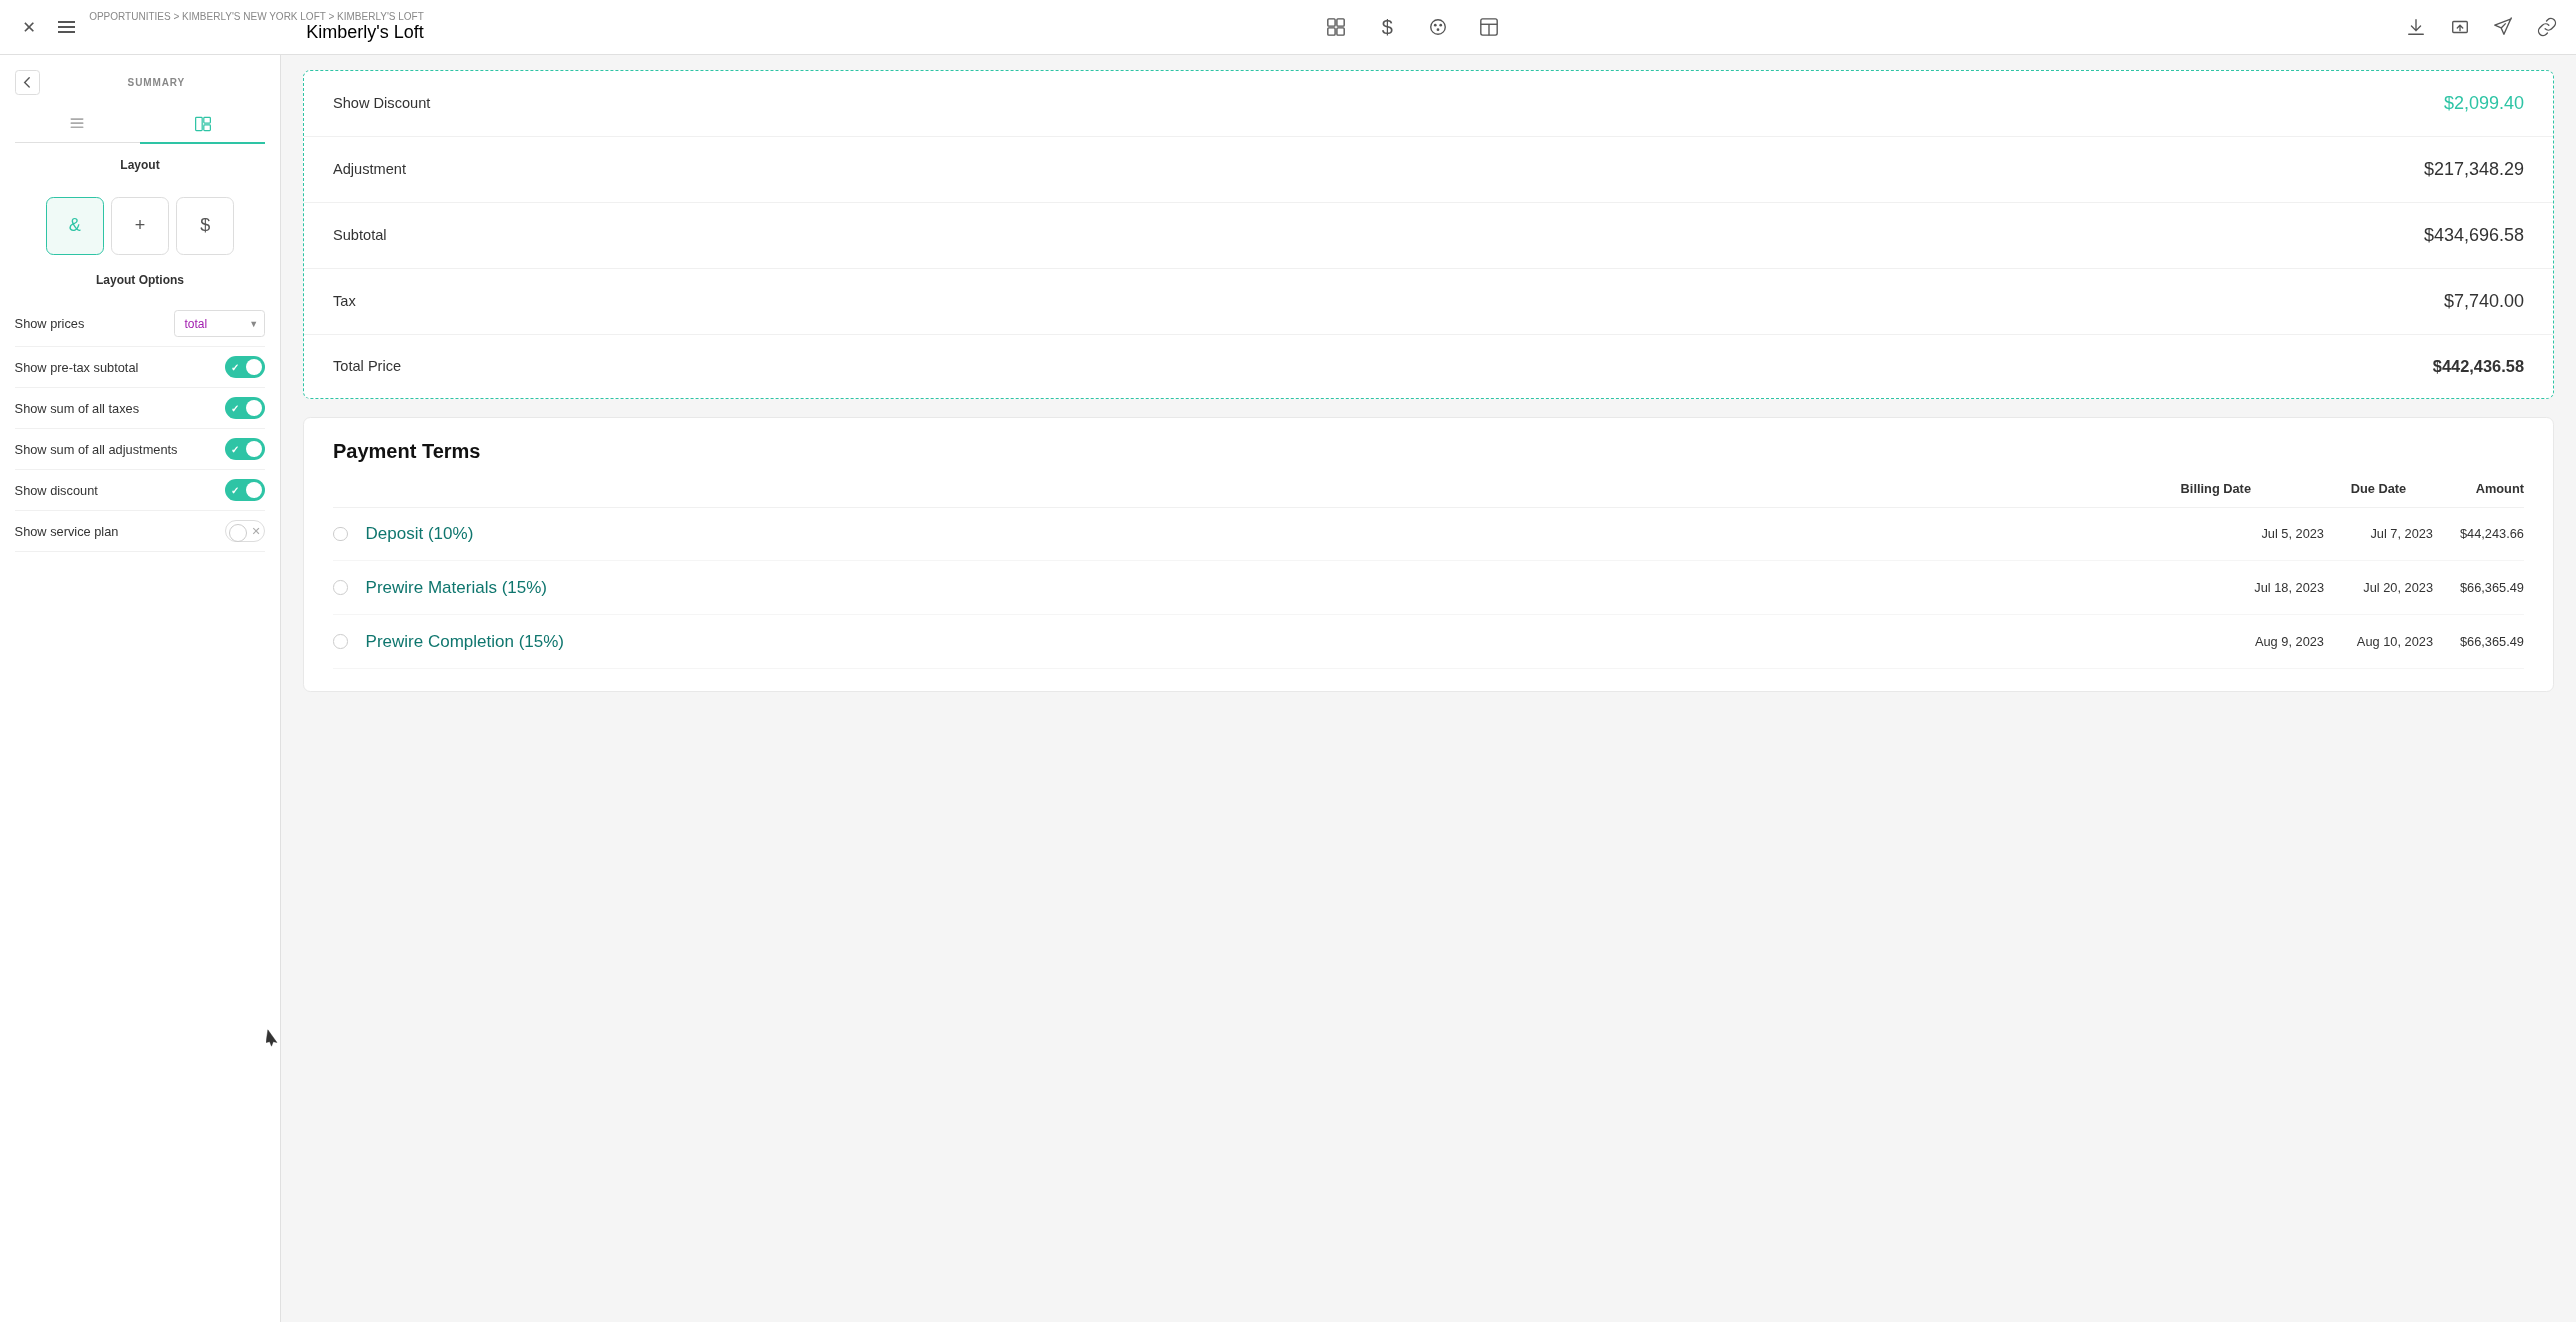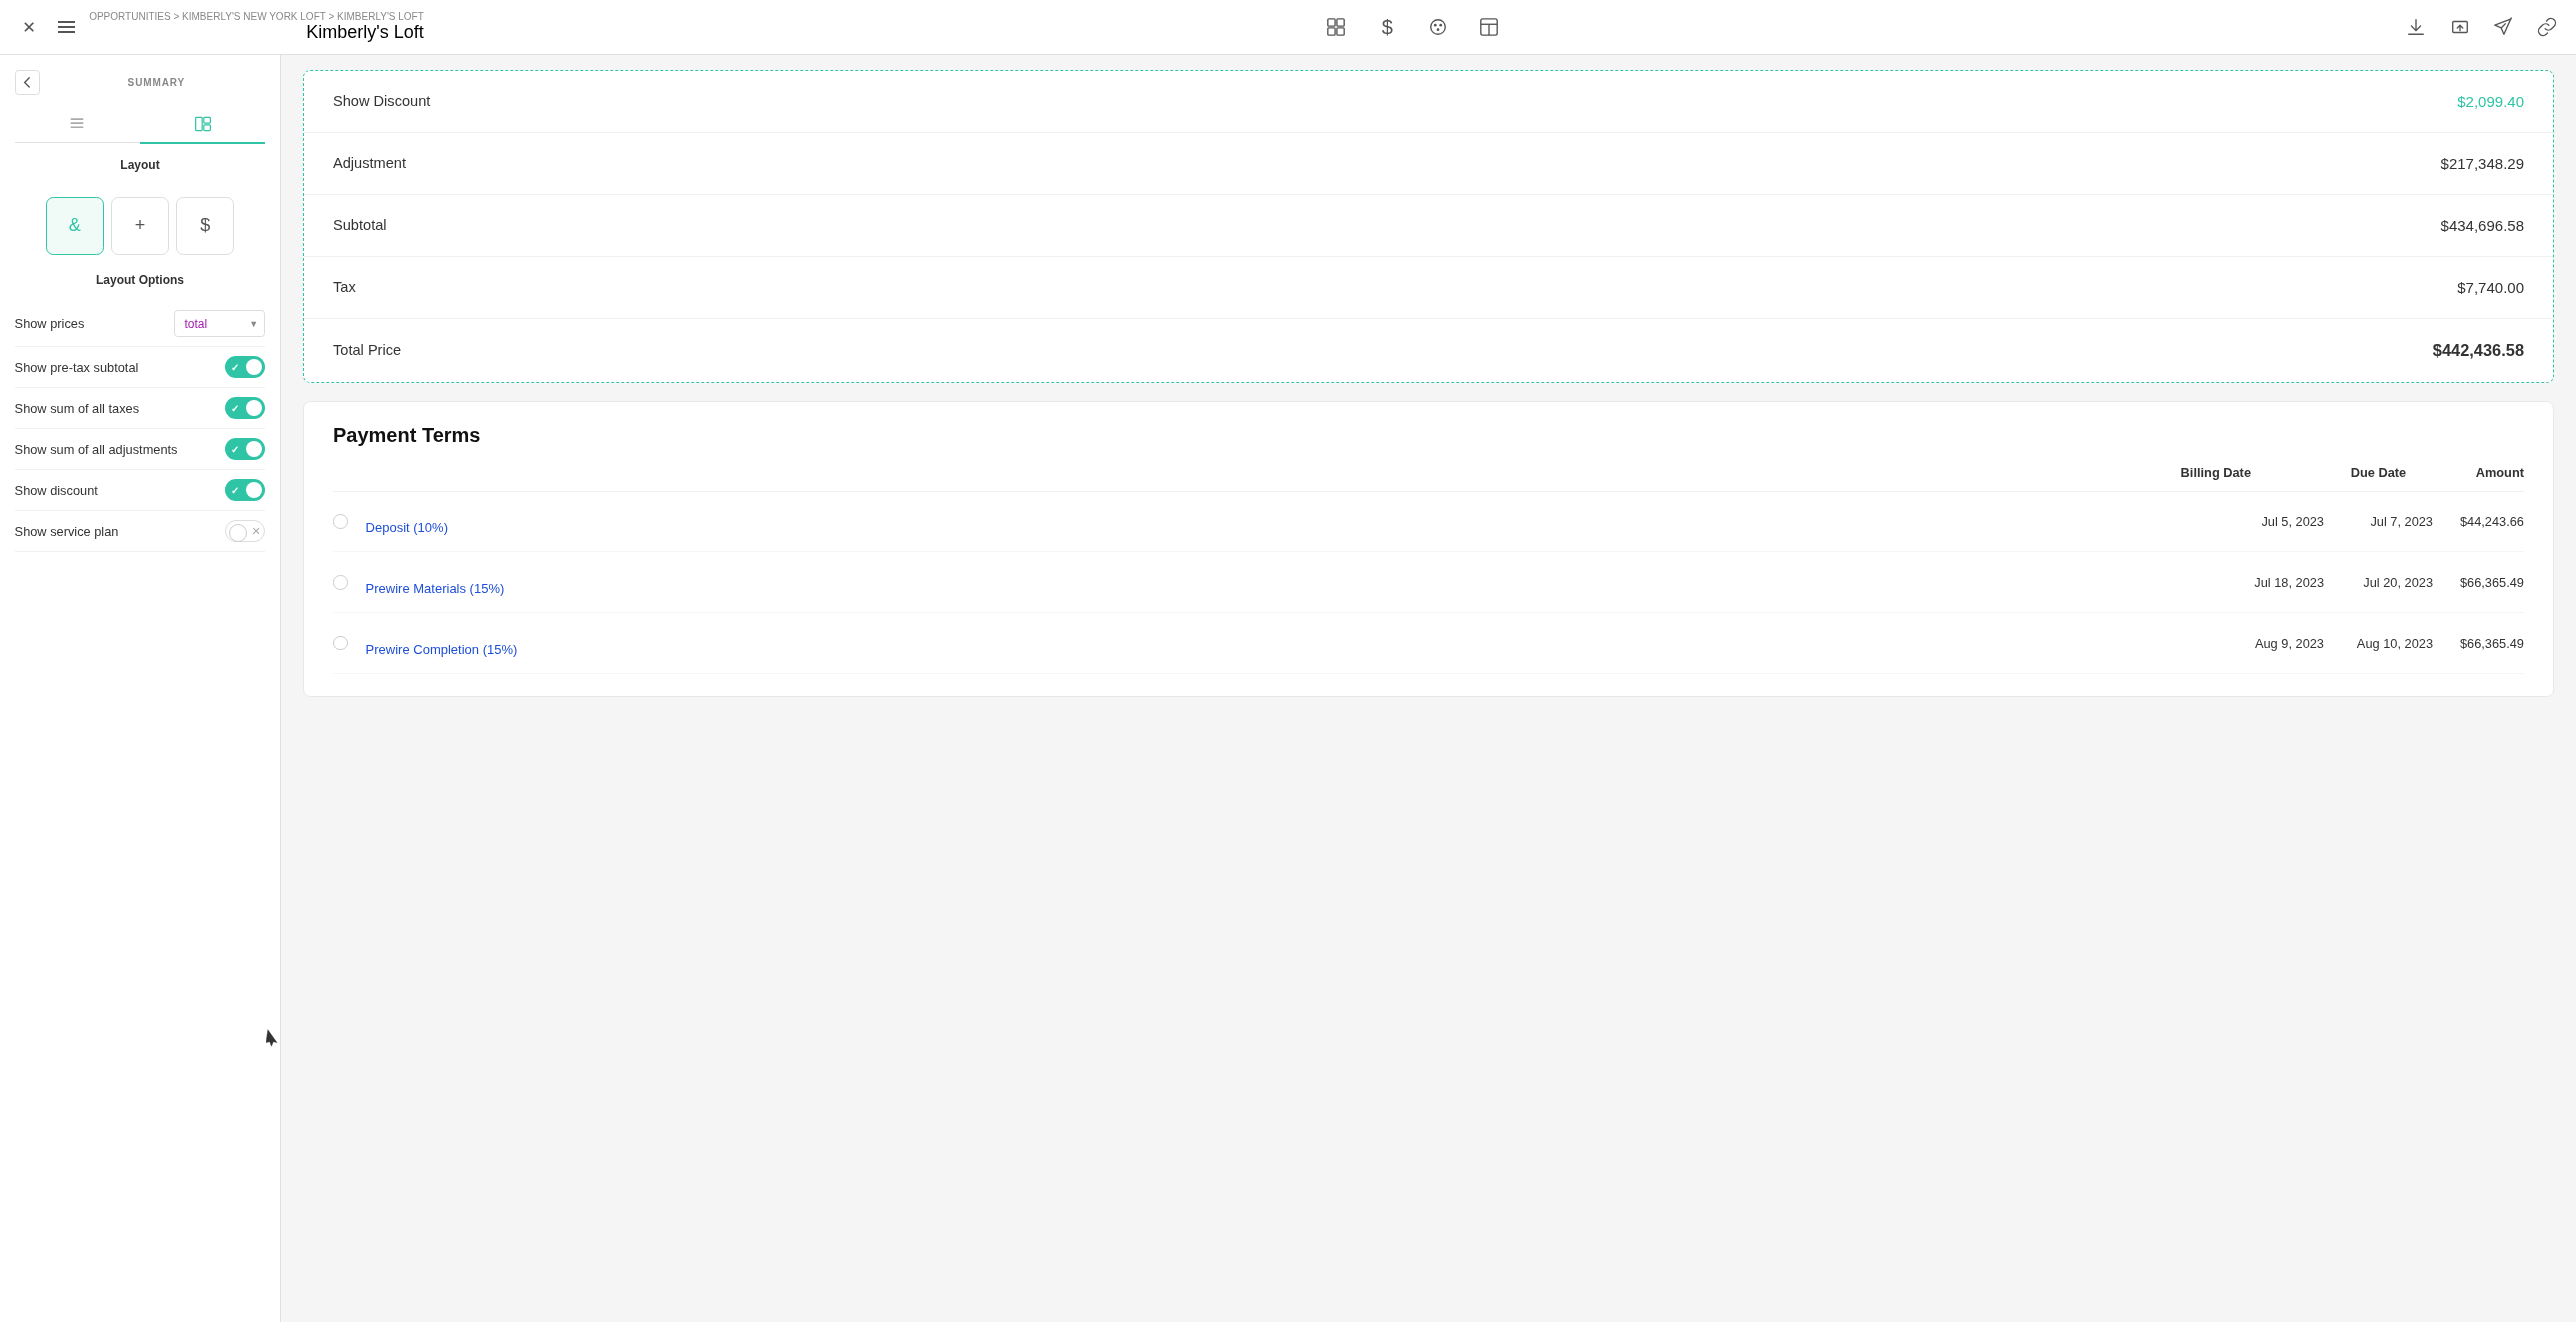--- a/index.html
+++ b/index.html
@@ -89,35 +89,35 @@
     .summary-card {
       background: #fff; border: 1.8px dashed #2ec4a5; border-radius: 7.3px;
       padding: 0; margin-bottom: 18px;
     }
     .summary-row {
       display: flex; align-items: center; justify-content: space-between;
       padding: 22px 29px; border-bottom: 0.9px solid #f0f0f0;
     }
     .summary-row:last-child { border-bottom: none; }
     .summary-row-label { font-size: 14.6px; color: #333; }
-    .summary-row-value { font-size: 15px; color: #333; }
+    .summary-row-value { font-size: 18px; color: #333; }
     .summary-row-value.green { color: #2ec4a5; }
     .summary-row-value.bold { font-weight: 700; font-size: 16.4px; }
 
     
     .payment-card { background: #fff; border-radius: 7.3px; padding: 22px 29px; border: 0.9px solid #e8e8e8; }
     .payment-title { font-size: 20px; font-weight: 700; color: #111; margin-bottom: 18px; }
     .payment-header { display: flex; align-items: center; font-size: 12.8px; font-weight: 600; color: #333; padding-bottom: 11px; border-bottom: 0.9px solid #f0f0f0; }
     .payment-header-billing { flex: 1; text-align: right; margin-right: 73px; }
     .payment-header-due { width: 109px; text-align: center; }
     .payment-header-amount { width: 91px; text-align: right; }
 
     .payment-row { display: flex; align-items: center; padding: 16.4px 0; border-bottom: 0.9px solid #f5f5f5; }
     .payment-dot { width: 14.6px; height: 14.6px; border-radius: 50%; border: 1.8px solid #ccc; background: #fff; margin-right: 18px; flex-shrink: 0; }
-    .payment-name { flex: 1; font-size: 13px; color: #1d4ed8; margin-top: 12px; }
+    .payment-name { flex: 1; font-size: 17px; color: #0f766e; }
     .payment-billing { width: 128px; text-align: right; font-size: 12.8px; color: #333; }
     .payment-due { width: 109px; text-align: right; font-size: 12.8px; color: #333; }
     .payment-amount { width: 91px; text-align: right; font-size: 12.8px; color: #333; }
     .timeline-wrapper { position: relative; padding-left: 0; }
   </style>
 </head>
 <body>
 
 <div class="topbar">
   <div class="topbar-left">

